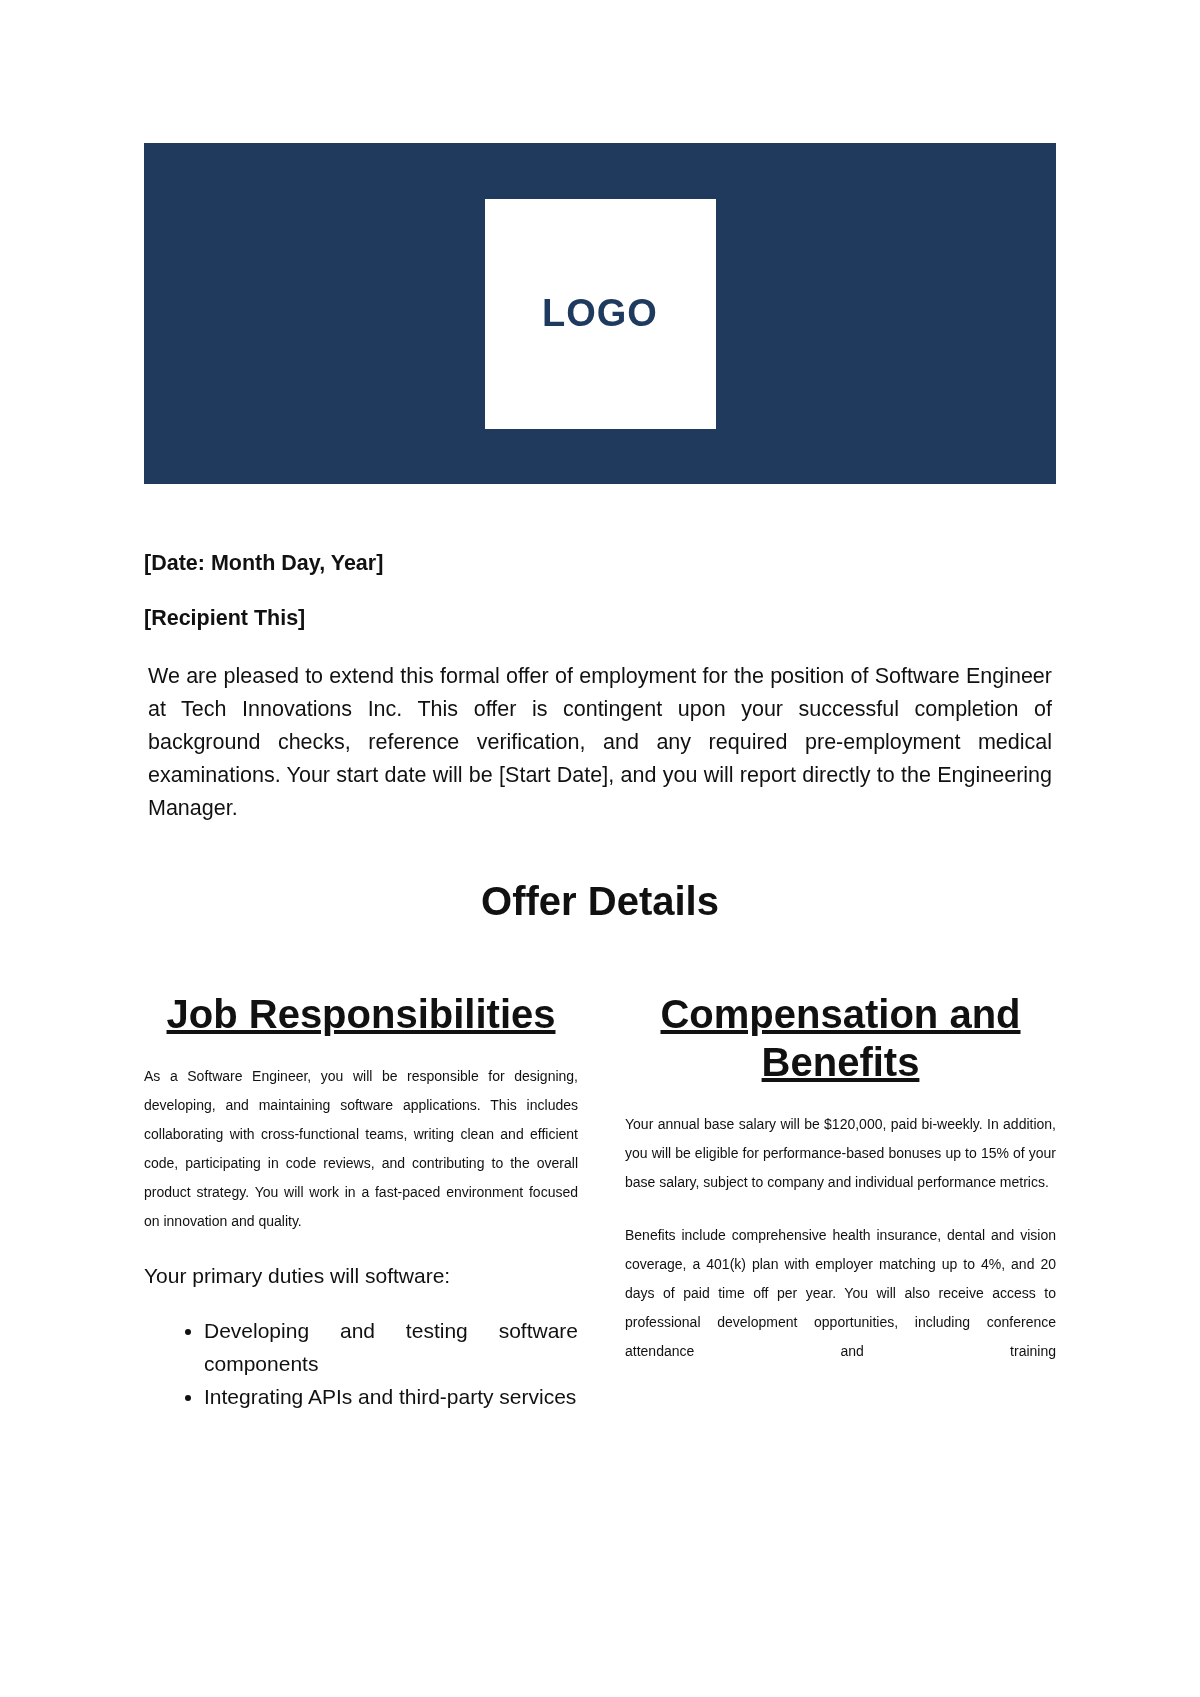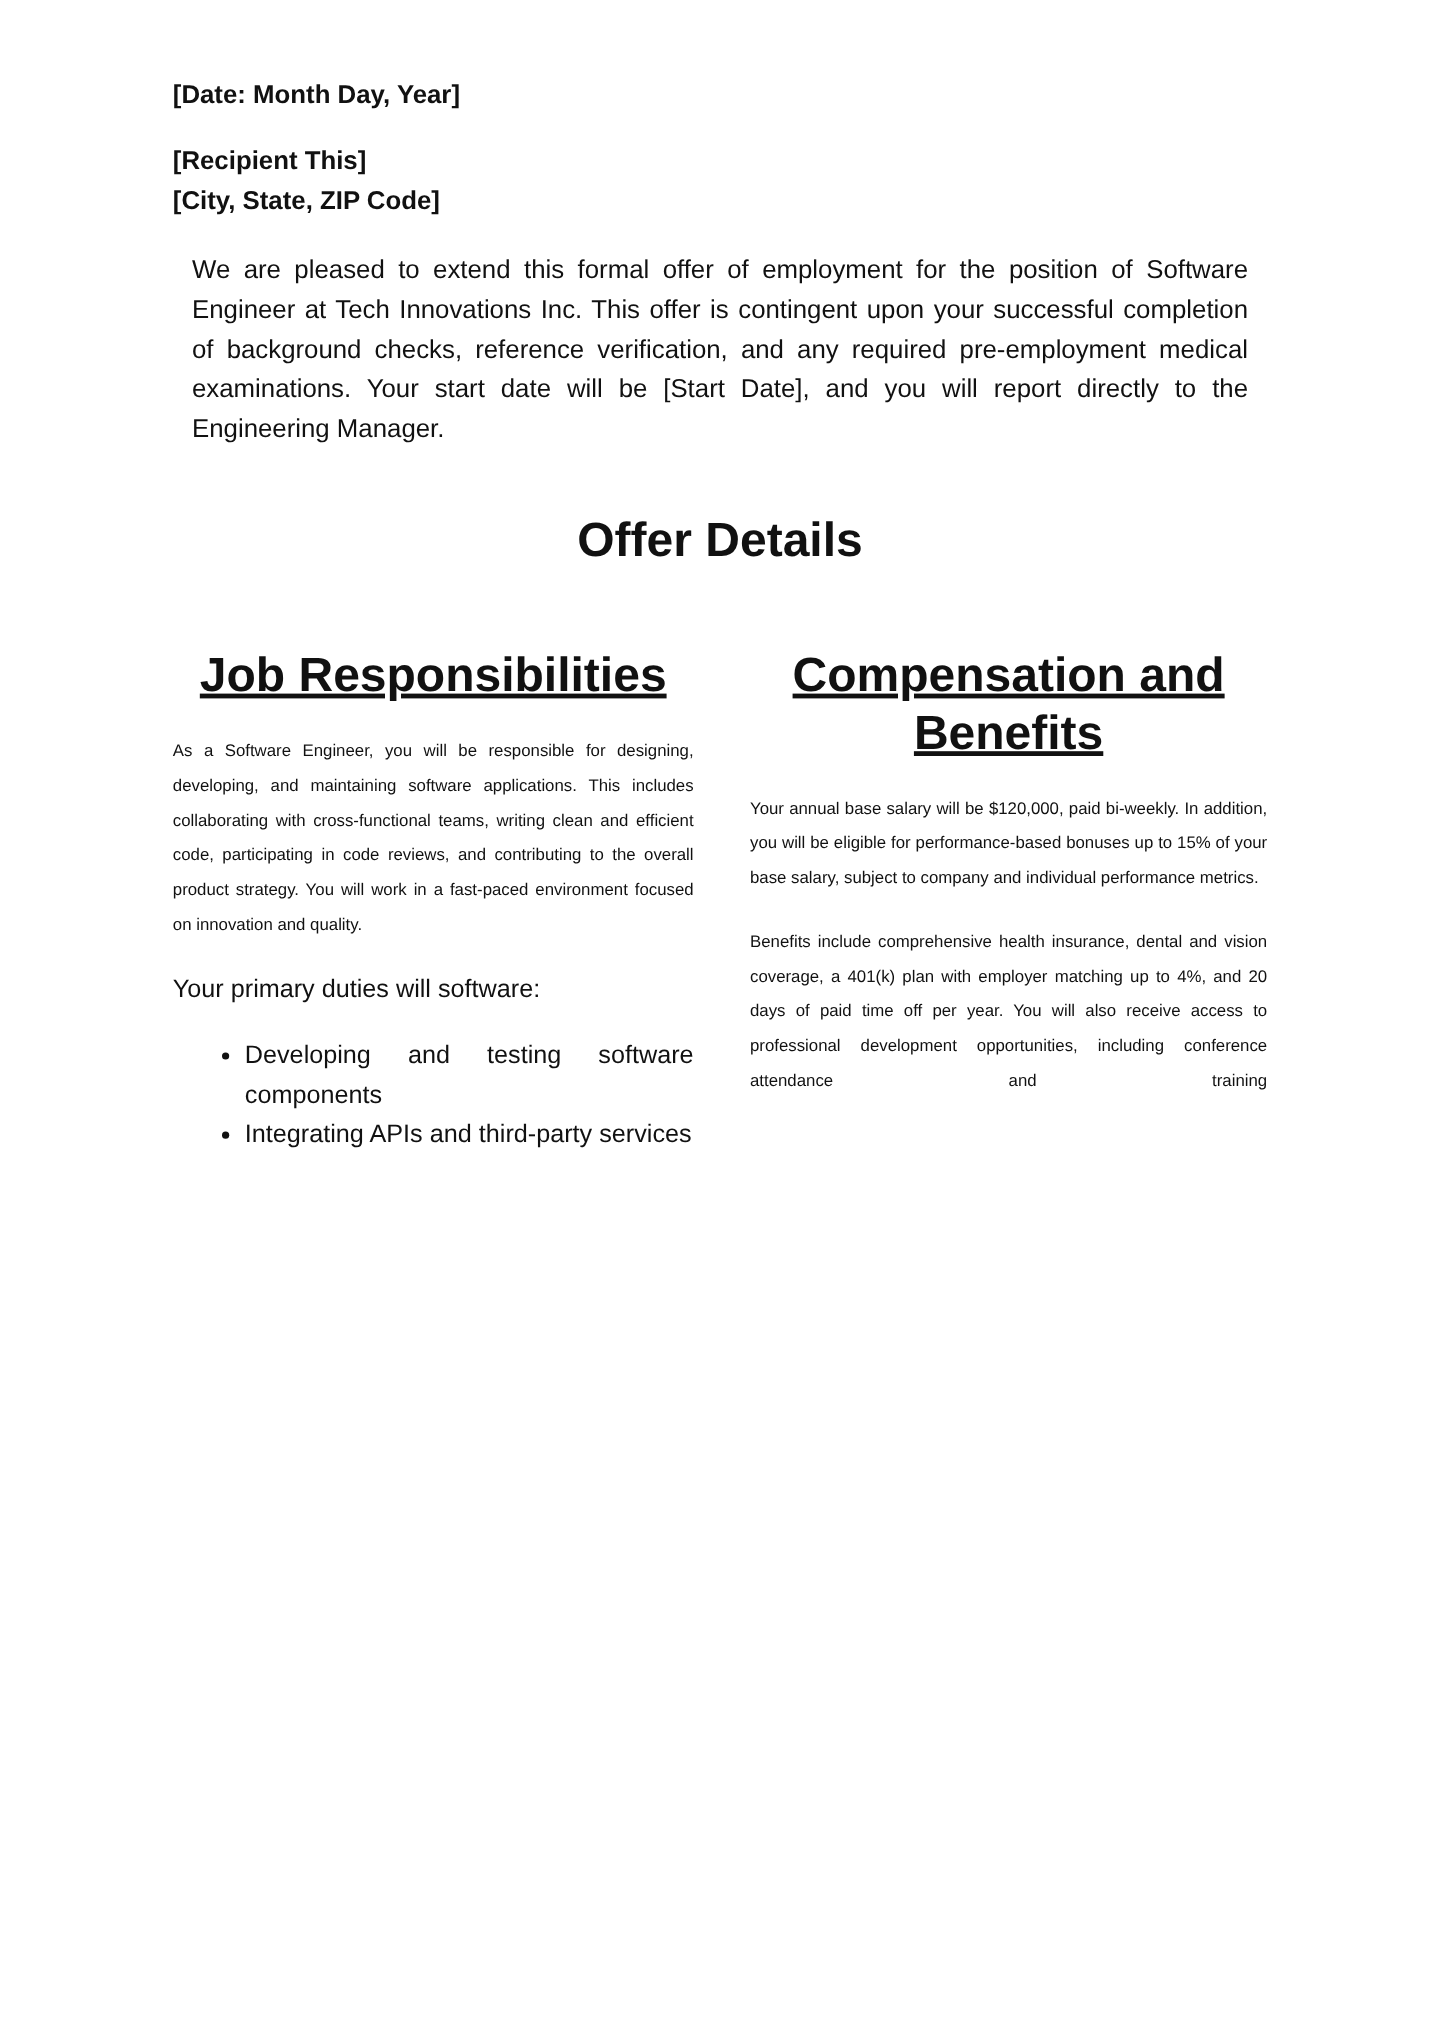--- a/index.html
+++ b/index.html
@@ -29,21 +29,21 @@
     color: var(--logo-color, #1f3a5f);
   }
 
   
   .content { width: 912px; margin: 0 auto; }
   .letter { padding-top: 63px; font-size: 21.5px; line-height: 33px; }
   .bold { font-weight: bold; }
   .date-line { margin: 0 0 22px 0; }
   .recipient { margin: 0 0 25px 0; }
   .salutation { margin: 0 0 25px 0; }
-  .intro { margin: 16px; text-align: justify; }
+  .intro { margin: 4px; text-align: justify; }
 
   .offer-title {
     margin: 52px 0 0 0;
     font-size: 40px; line-height: 48px; font-weight: bold;
     text-align: center;
   }
 
   
   .columns { margin-top: 65px; display: flex; gap: 47px; align-items: flex-start; }
   .col-left  { width: 434px; }
@@ -57,29 +57,33 @@
   .bullets { margin: 22px 0 0 0; padding: 0 0 0 60px; font-size: 21px; line-height: 33px; }
   .bullets li { text-align: justify; }
   
   .cutoff { text-align-last: justify; }
 </style>
 </head>
 <body>
 
 <div class="page">
 
+  <div class="band">
+    <div class="logo-box">
+      <span class="logo-text">LOGO</span>
+    </div>
+  </div>
 
   <div class="content">
 
     <div class="letter">
       <p class="date-line bold">[Date: Month Day, Year]</p>
 
       <div class="recipient bold">
         <div>[Recipient This]</div>
-        <div>[City, State, ZIP Code]</div>
       </div>
 
 
       <p class="intro">We are pleased to extend this formal offer of employment for the position of Software Engineer at Tech Innovations Inc. This offer is contingent upon your successful completion of background checks, reference verification, and any required pre-employment medical examinations. Your start date will be [Start Date], and you will report directly to the Engineering Manager.</p>
     </div>
 
     <h1 class="offer-title">Offer Details</h1>
 
     <div class="columns">
 

